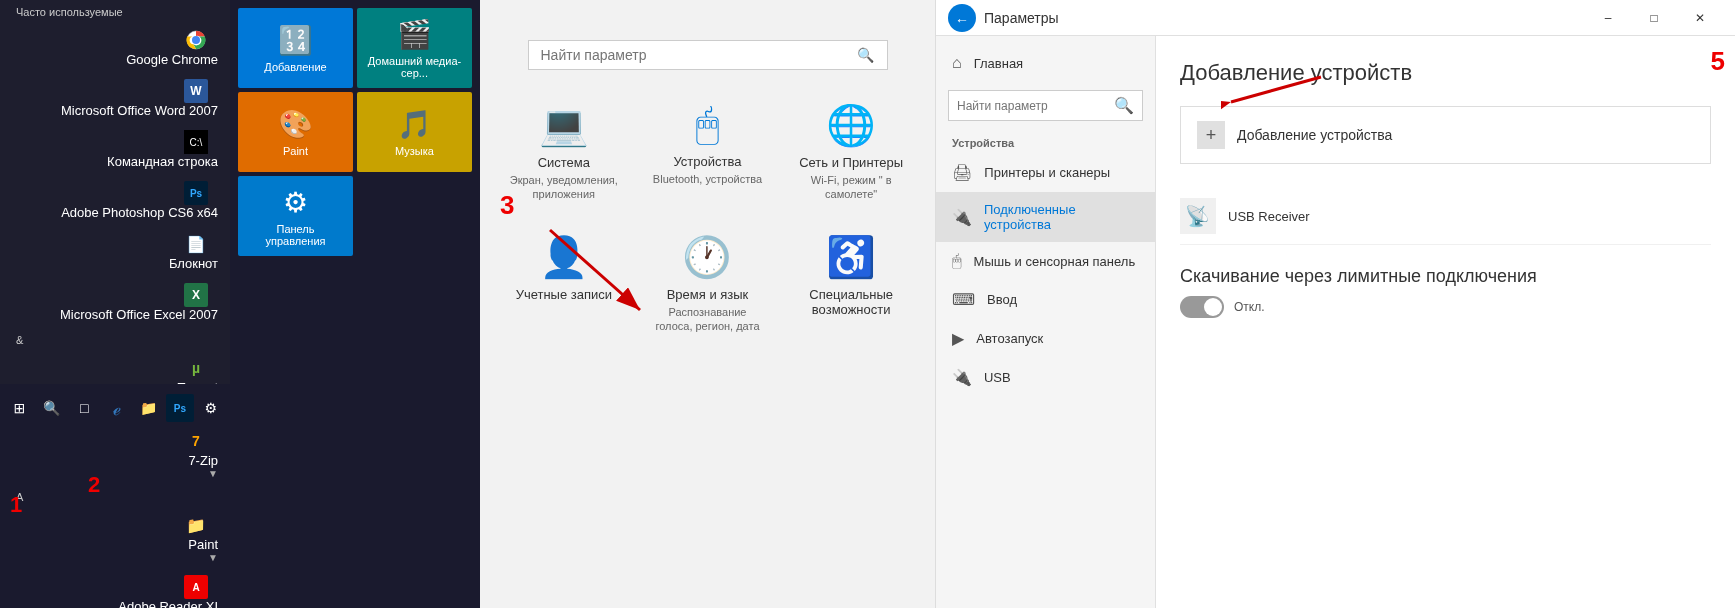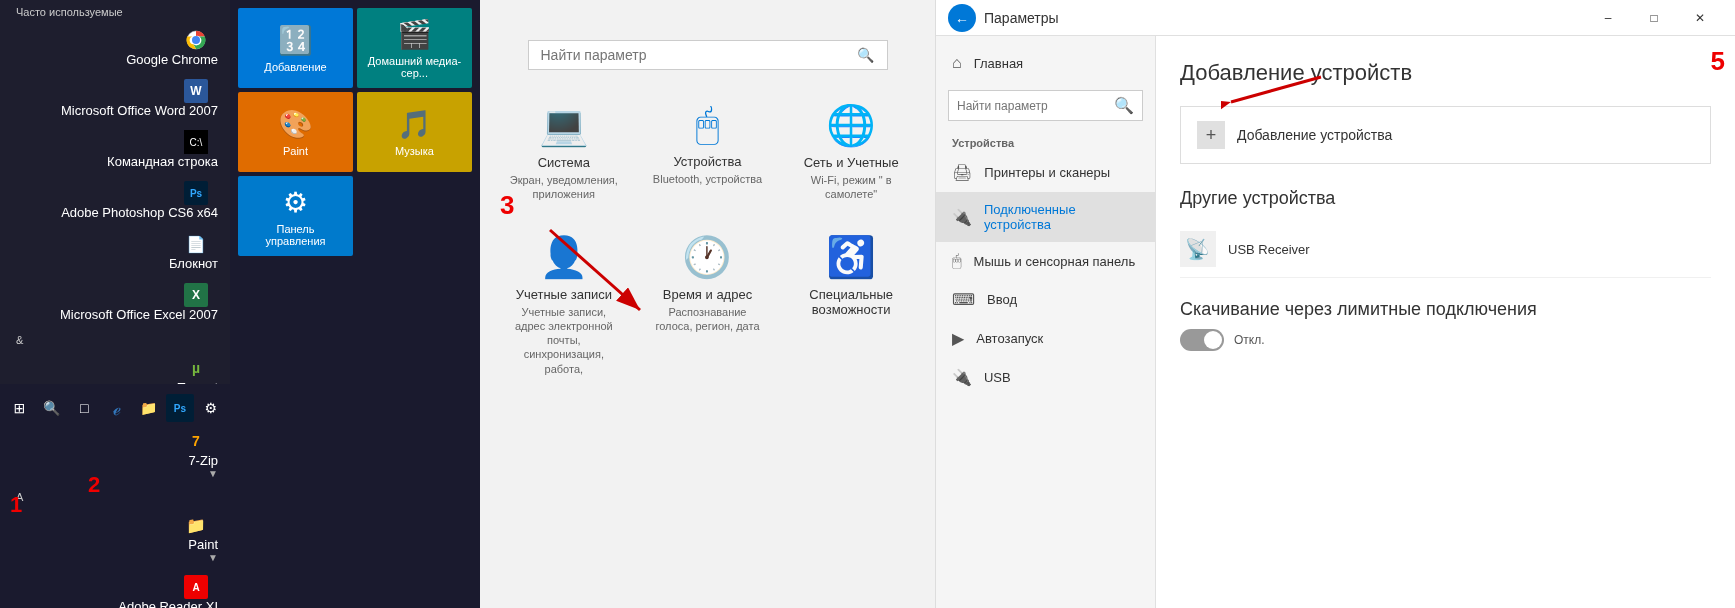--- a/index.html
+++ b/index.html
@@ -587,31 +587,30 @@
       <div class="ws-item-sub">Экран, уведомления, приложения</div>
     </div>
     <div class="ws-item" style="position:relative;">
 
       <div class="ws-item-icon" style="color:#0078d7;">🖱</div>
       <div class="ws-item-title">Устройства</div>
       <div class="ws-item-sub">Bluetooth, устройства</div>
     </div>
     <div class="ws-item">
       <div class="ws-item-icon" style="color:#0078d7;">🌐</div>
-      <div class="ws-item-title">Сеть и Учетные</div>
+      <div class="ws-item-title">Сеть и Принтеры</div>
       <div class="ws-item-sub">Wi-Fi, режим " в самолете"</div>
     </div>
     <div class="ws-item">
       <div class="ws-item-icon" style="color:#0078d7;">👤</div>
       <div class="ws-item-title">Учетные записи</div>
-      <div class="ws-item-sub">Учетные записи, адрес электронной почты, синхронизация, работа,</div>
     </div>
     <div class="ws-item">
       <div class="ws-item-icon" style="color:#0078d7;">🕐</div>
-      <div class="ws-item-title">Время и адрес</div>
+      <div class="ws-item-title">Время и язык</div>
       <div class="ws-item-sub">Распознавание голоса, регион, дата</div>
     </div>
     <div class="ws-item">
       <div class="ws-item-icon" style="color:#0078d7;">♿</div>
       <div class="ws-item-title">Специальные возможности</div>
     </div>
   </div>
 
   <svg width="200" height="200" style="position:absolute; left:30px; top:220px; pointer-events:none;">
     <defs>
@@ -696,21 +695,20 @@
         <svg width="120" height="40" style="position:absolute; left:40px; top:-35px; pointer-events:none;">
           <defs>
             <marker id="arrowhead5" markerWidth="8" markerHeight="6" refX="0" refY="3" orient="auto">
               <polygon points="8 0, 0 3, 8 6" fill="#cc0000"></polygon>
             </marker>
           </defs>
           <line x1="100" y1="5" x2="10" y2="30" stroke="#cc0000" stroke-width="3" marker-end="url(#arrowhead5)"></line>
         </svg>
       </div>
 
-      <h3 class="other-devices-title">Другие устройства</h3>
 
       <div class="device-item">
         <div class="device-icon-box">📡</div>
         <span class="device-name">USB Receiver</span>
       </div>
 
       <div class="download-section">
         <h3 class="download-title">Скачивание через лимитные подключения</h3>
         <div class="toggle-container">
           <div class="toggle">

